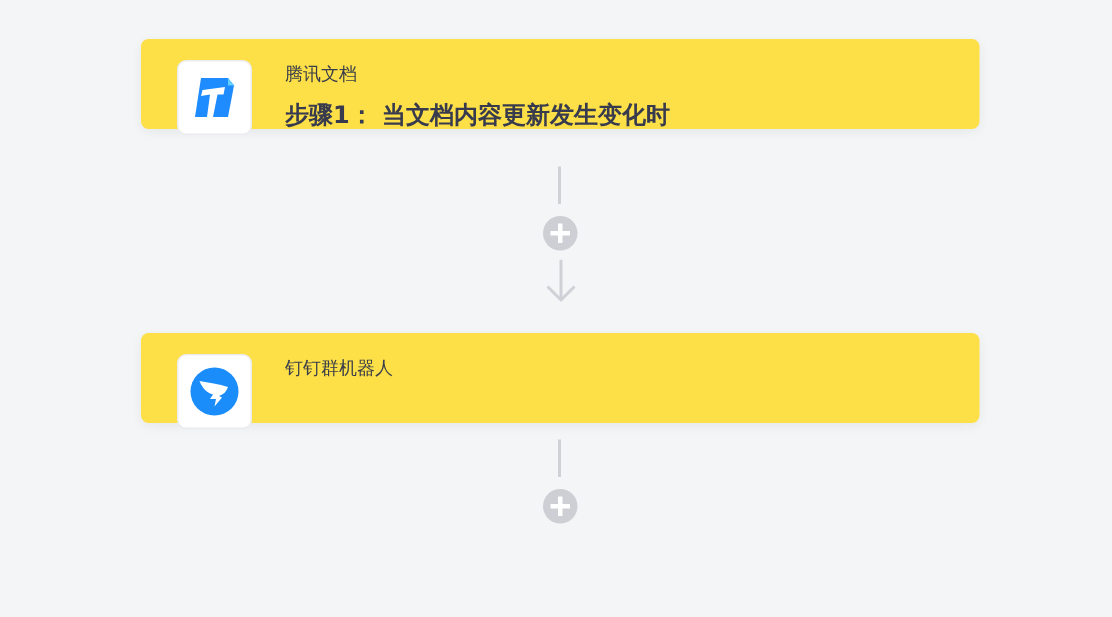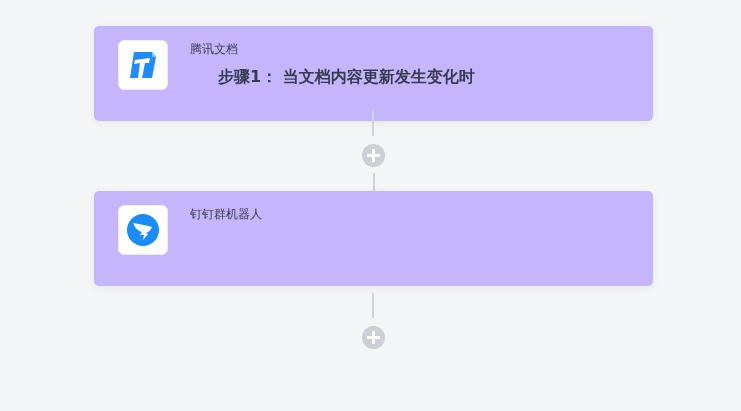--- a/index.html
+++ b/index.html
@@ -3,41 +3,40 @@
 <meta charset="utf-8">
 <style>
   html, body { margin:0; padding:0; }
   body {
     width:741px; height:411px; overflow:hidden;
     background:#f4f5f7;
     font-family:"DejaVu Sans","Liberation Sans",sans-serif;
     position:relative;
   }
   .card {
-    position:absolute; left:94px; width:559px; height:95px;
-    background:#c4b5fd; border-radius:5px;
+    position:absolute; left:94px; width:559px; height:60px;
+    background:#fde047; border-radius:5px;
     box-shadow:0 2px 8px rgba(0,0,0,0.06);
     cursor:pointer;
   }
   .card.c1 { top:26px; }
-  .card.c2 { top:191px; }
+  .card.c2 { top:222px; }
   .logo-box {
     position:absolute; left:24px; top:14px; width:48px; height:48px;
     border:1px solid #ececef; border-radius:6px; background:#fff;
     display:flex; align-items:center; justify-content:center;
   }
   .app-name {
     position:absolute; left:96px; top:16px;
     font-size:12px; color:#3a3d4a; line-height:14px;
   }
   .step-title {
     position:absolute; left:96px; top:41px;
     font-size:16px; font-weight:bold; color:#383b4d; line-height:20px;
     white-space:nowrap;
-    margin-left:28px;
   }
   .line {
     position:absolute; left:372px; width:2px; background:#cfd1d6;
   }
   .plus {
     position:absolute; left:362px; width:23px; height:23px; border-radius:50%;
     background:#cdcfd4; cursor:pointer;
   }
   .plus::before, .plus::after {
     content:""; position:absolute; background:#fff;

